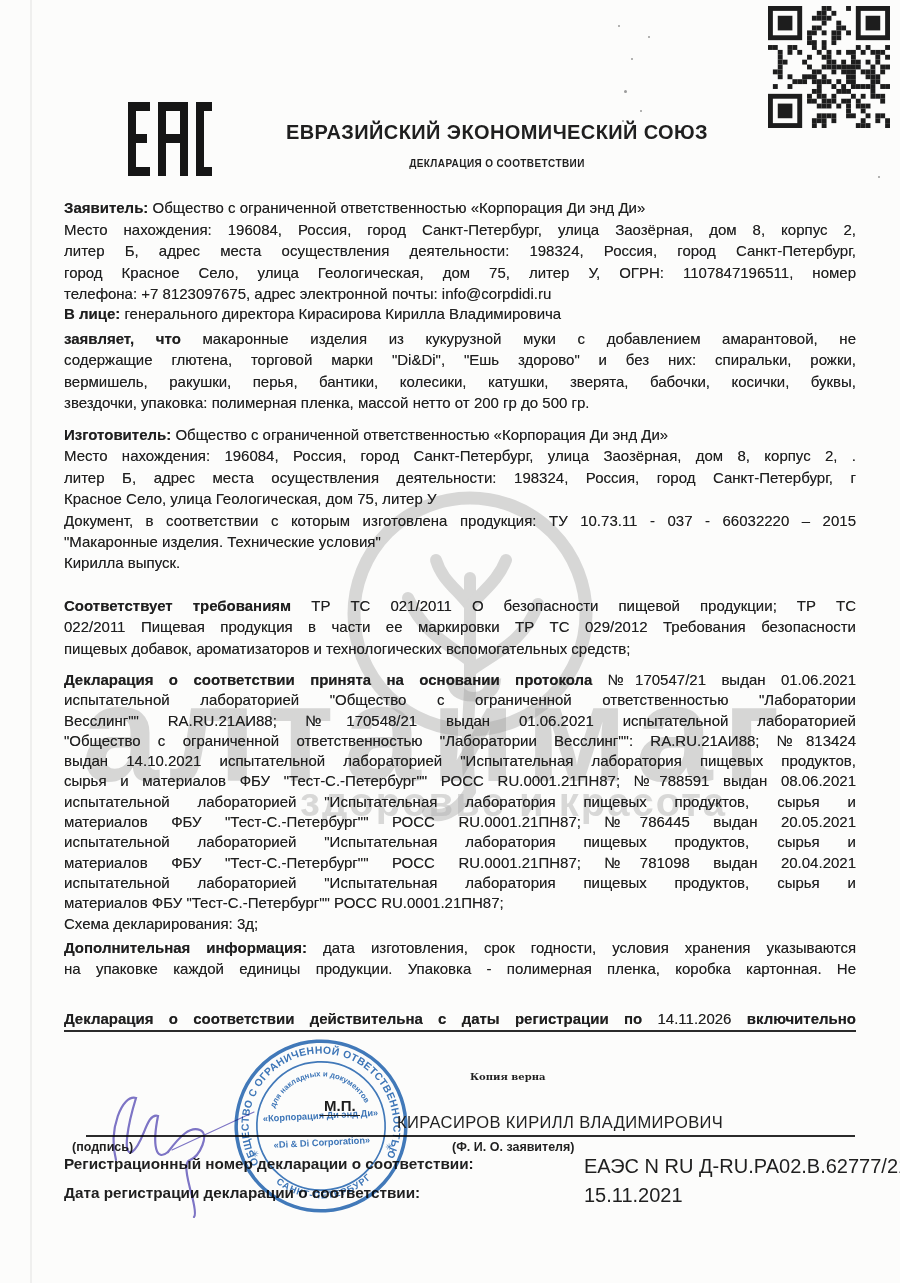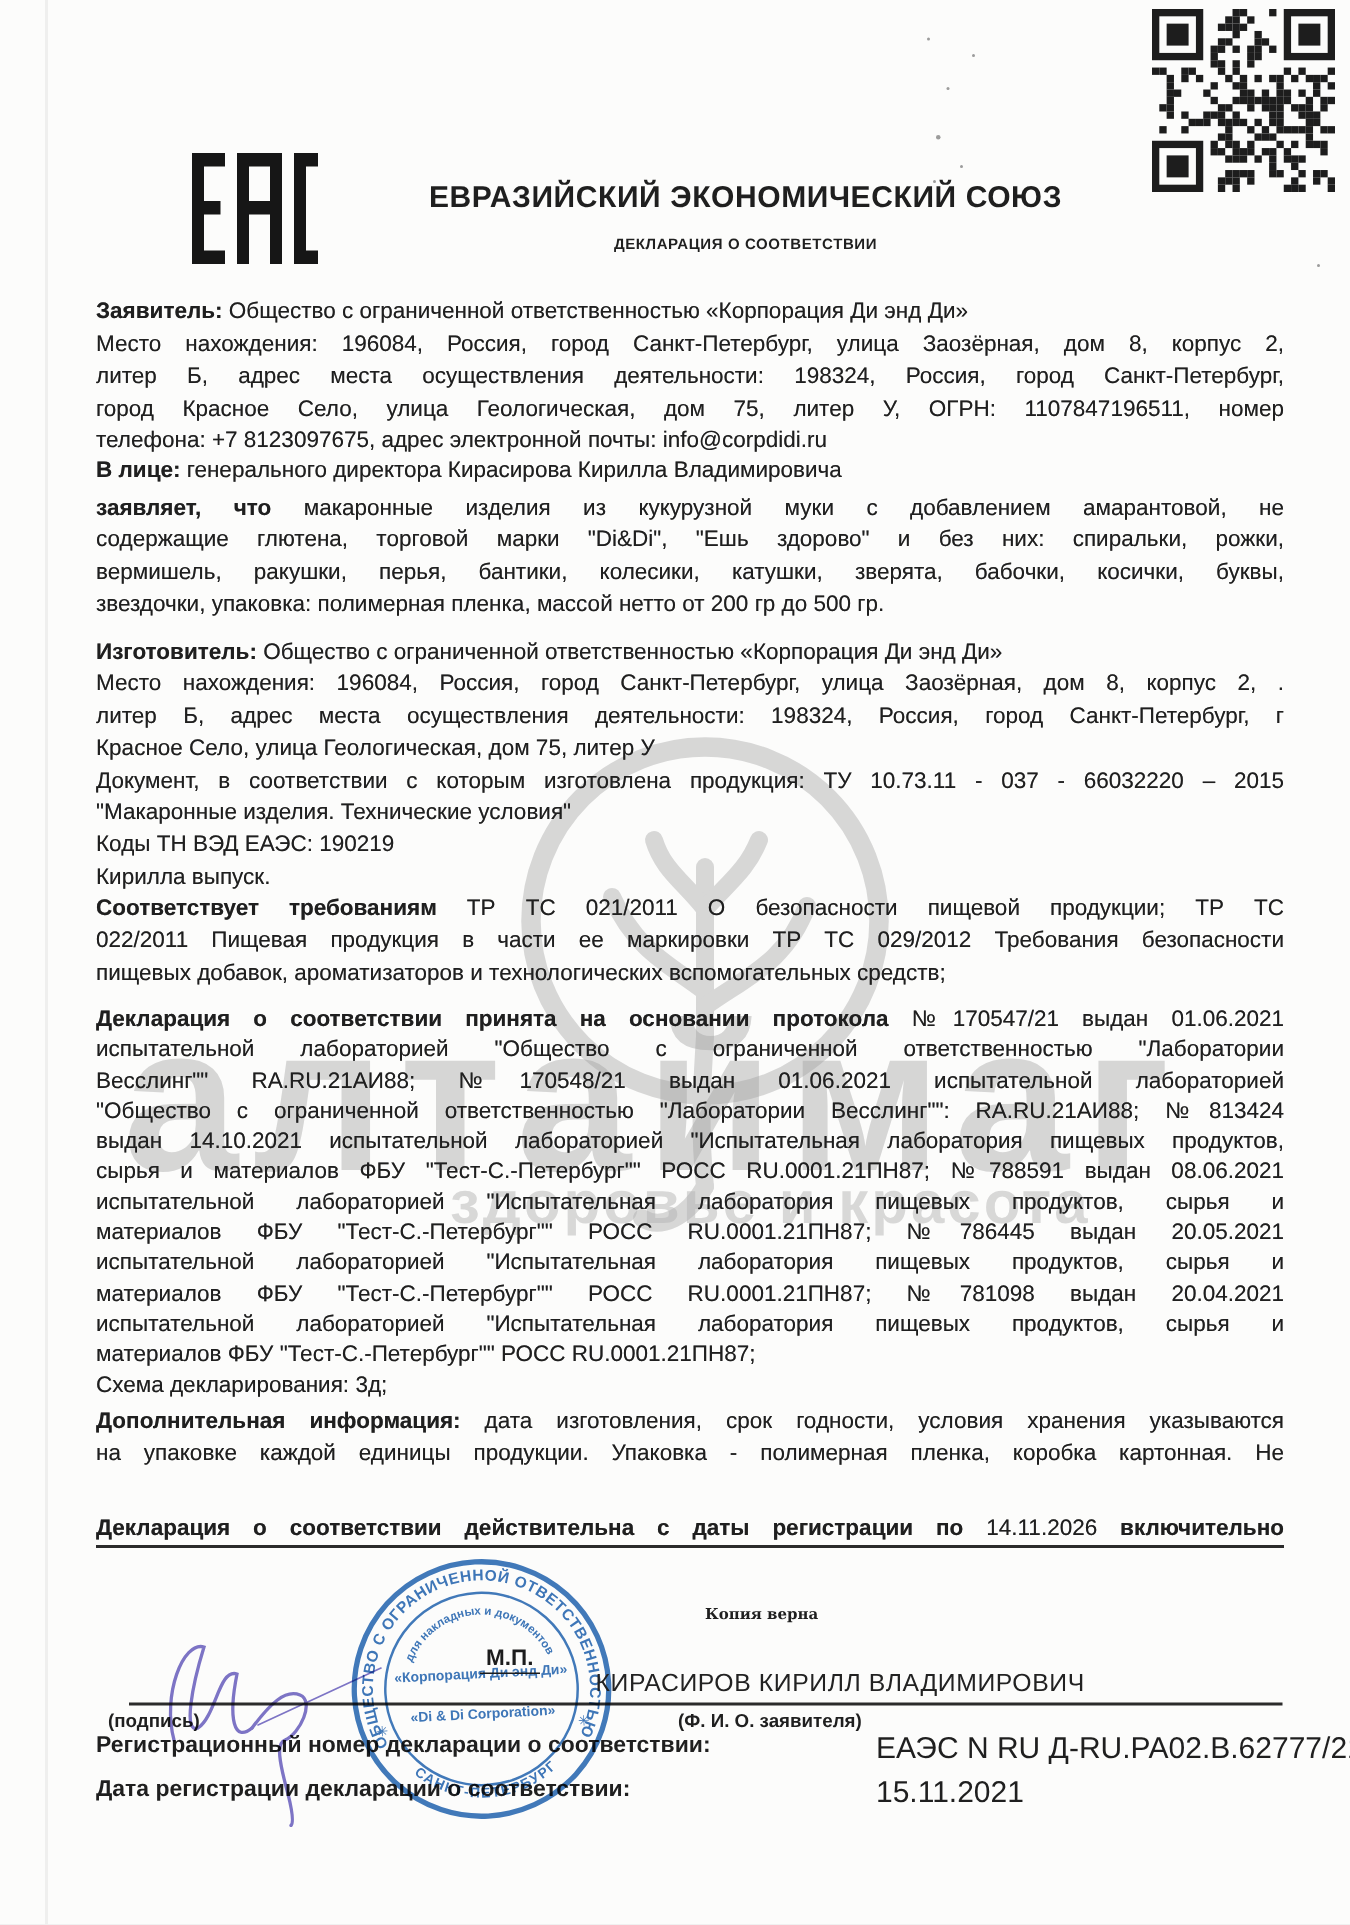--- a/index.html
+++ b/index.html
@@ -318,21 +318,20 @@
       <div class="tline just"><span>вермишель, ракушки, перья, бантики, колесики, катушки, зверята, бабочки, косички, буквы,</span></div>
       <div class="tline"><span>звездочки, упаковка: полимерная пленка, массой нетто от 200 гр до 500 гр.</span></div>
     </div>
   <div class="para" id="p-manufacturer">
       <div class="tline"><span class="b">Изготовитель:</span><span> Общество с ограниченной ответственностью «Корпорация Ди энд Ди»</span></div>
       <div class="tline just"><span>Место нахождения: 196084, Россия, город Санкт-Петербург, улица Заозёрная, дом 8, корпус 2, .</span></div>
       <div class="tline just"><span>литер Б, адрес места осуществления деятельности: 198324, Россия, город Санкт-Петербург, г</span></div>
       <div class="tline"><span>Красное Село, улица Геологическая, дом 75, литер У</span></div>
       <div class="tline just"><span>Документ, в соответствии с которым изготовлена продукция: ТУ 10.73.11 - 037 - 66032220 – 2015</span></div>
       <div class="tline"><span>"Макаронные изделия. Технические условия"</span></div>
-      <div class="tline"><span>Коды ТН ВЭД ЕАЭС: 190219</span></div>
       <div class="tline"><span>Кирилла выпуск.</span></div>
     </div>
   <div class="para" id="p-complies">
       <div class="tline just"><span class="b">Соответствует требованиям</span><span> ТР ТС 021/2011 О безопасности пищевой продукции; ТР ТС</span></div>
       <div class="tline just"><span>022/2011 Пищевая продукция в части ее маркировки ТР ТС 029/2012 Требования безопасности</span></div>
       <div class="tline"><span>пищевых добавок, ароматизаторов и технологических вспомогательных средств;</span></div>
     </div>
   <div class="para" id="p-basis">
       <div class="tline just"><span class="b">Декларация о соответствии принята на основании протокола</span><span> №170547/21 выдан 01.06.2021</span></div>
       <div class="tline just"><span>испытательной лабораторией "Общество с ограниченной ответственностью "Лаборатории</span></div>

